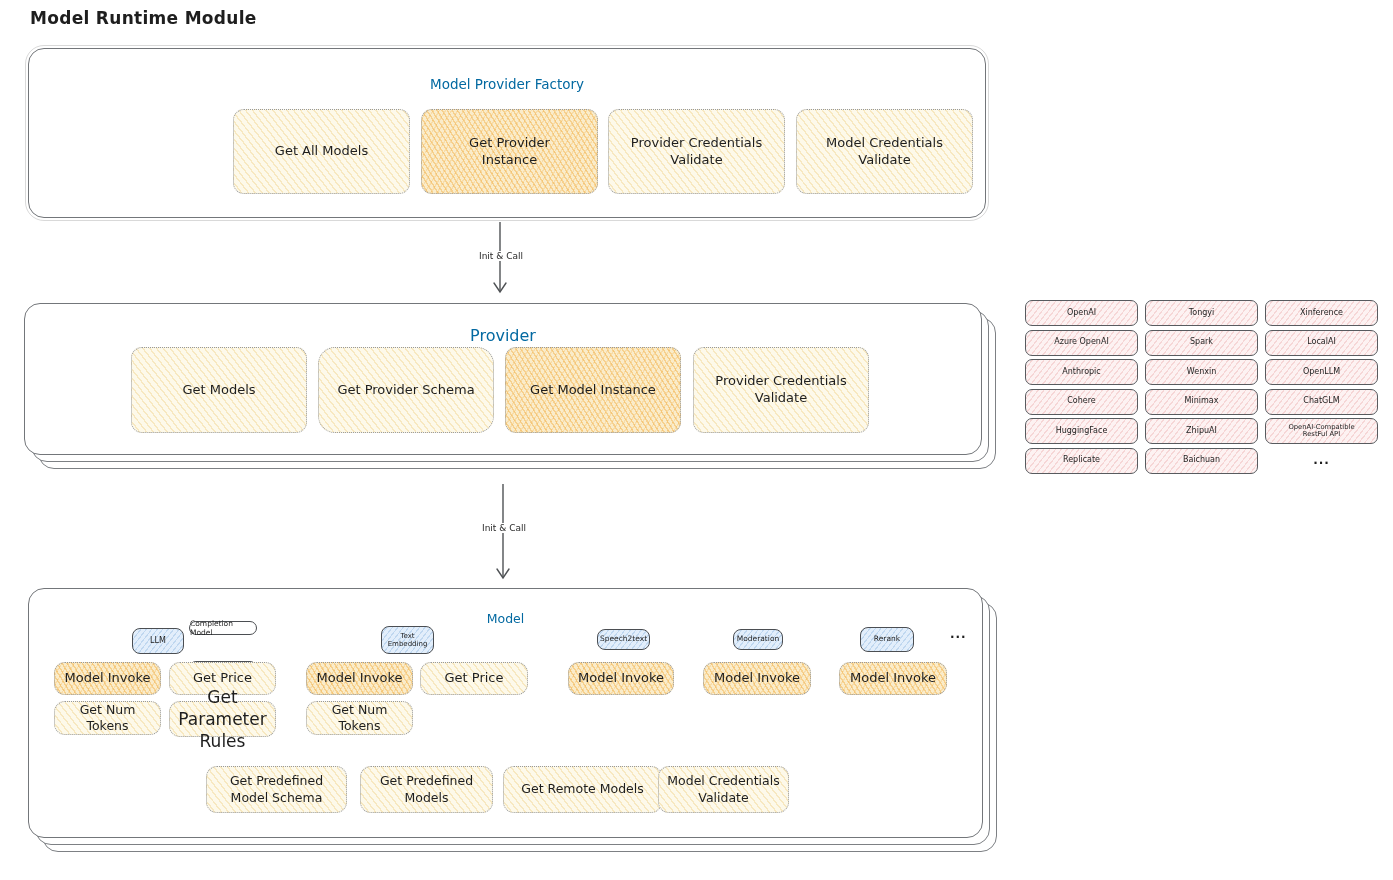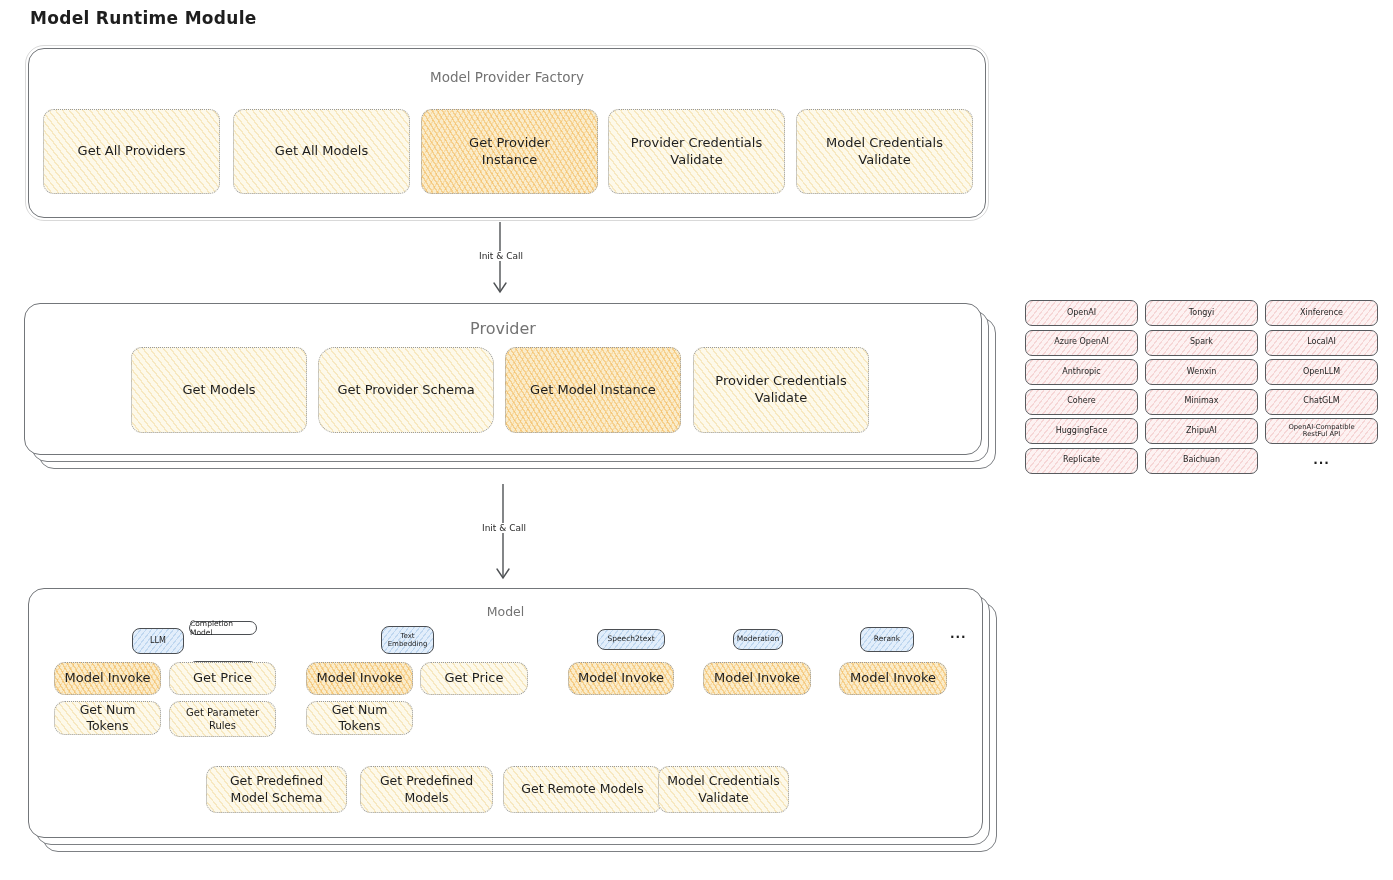--- a/index.html
+++ b/index.html
@@ -5,21 +5,21 @@
   html,body{margin:0;padding:0;background:#ffffff;}
   #canvas{
     position:relative;width:1393px;height:880px;background:#ffffff;overflow:hidden;
     font-family:"DejaVu Sans","Liberation Sans",sans-serif;color:#1e1e1e;
   }
   .page-title{position:absolute;left:30px;top:8px;font-size:17px;font-weight:700;letter-spacing:.3px;}
   
   .container{position:absolute;background:#fff;border:1.4px solid #73767a;border-radius:16px;box-sizing:border-box;}
   .container.rough{outline:1px solid rgba(130,130,130,0.30);outline-offset:2px;}
   .stackLayer{position:absolute;background:#fff;border:1.35px solid #7d8084;border-radius:16px;box-sizing:border-box;}
-  .ctitle{position:absolute;left:0;width:100%;text-align:center;font-size:13px;color:#737373;}
+  .ctitle{position:absolute;left:0;width:100%;text-align:center;font-size:13px;color:#0369a1;margin-top:7px;}
   
   .ybox{
     position:absolute;box-sizing:border-box;
     border:1.5px dotted #97999c;border-radius:11px;
     background-color:#fdf9ea;
     background-image:repeating-linear-gradient(52deg, rgba(233,192,96,0.30) 0 1.4px, transparent 1.4px 5.4px);
     display:flex;align-items:center;justify-content:center;text-align:center;
     font-size:13px;line-height:1.3;padding:2px;
   }
   .ybox.hl{
@@ -63,23 +63,20 @@
 </style>
 </head>
 <body>
 
 <div id="canvas">
 
   <div class="page-title">Model Runtime Module</div>
 
   <div class="container rough" style="left:28px;top:48px;width:958px;height:170px;">
     <div class="ctitle" style="top:20px;font-size:13.5px;">Model Provider Factory</div>
-    <div class="ybox" style="left:14px;top:60px;width:177px;height:85px;">
-      <span>Get All Providers</span>
-    </div>
     <div class="ybox" style="left:204px;top:60px;width:177px;height:85px;">
       <span>Get All Models</span>
     </div>
     <div class="ybox hl" style="left:392px;top:60px;width:177px;height:85px;">
       <span style="max-width:110px;">Get Provider Instance</span>
     </div>
     <div class="ybox" style="left:579px;top:60px;width:177px;height:85px;">
       <span style="max-width:150px;">Provider Credentials Validate</span>
     </div>
     <div class="ybox" style="left:767px;top:60px;width:177px;height:85px;">
@@ -140,21 +137,21 @@
 
   <div class="stackLayer" style="left:42px;top:602px;width:955px;height:250px;"></div>
   <div class="stackLayer" style="left:35px;top:595px;width:955px;height:250px;"></div>
   <div class="container" style="left:28px;top:588px;width:955px;height:250px;">
     <div class="ctitle" style="top:15px;font-size:12.5px;">Model</div>
 
     <div class="btab" style="left:103px;top:39px;width:52px;height:26px;">LLM</div>
     <div class="wbadge" style="left:160px;top:32px;width:68px;height:14px;">Completion Model</div>
     <div class="wbadge" style="left:160px;top:48px;width:68px;height:14px;margin-top:24px;">Chat Model</div>
     <div class="btab" style="left:352px;top:37px;width:53px;height:28px;font-size:7px;">Text Embedding</div>
-    <div class="btab" style="left:568px;top:40px;width:68px;height:21px;font-size:7.5px;">Speech2text</div>
+    <div class="btab" style="left:568px;top:40px;width:53px;height:21px;font-size:7.5px;">Speech2text</div>
     <div class="btab" style="left:704px;top:40px;width:50px;height:21px;font-size:7.5px;">Moderation</div>
     <div class="btab" style="left:831px;top:38px;width:54px;height:25px;font-size:7.5px;">Rerank</div>
     <div class="dots" style="left:921px;top:38px;">...</div>
 
     <div class="ybox hl" style="left:25px;top:73px;width:107px;height:33px;font-size:13px;">
       <span>Model Invoke</span>
     </div>
     <div class="ybox" style="left:140px;top:73px;width:107px;height:33px;font-size:13px;">
       <span>Get Price</span>
     </div>
@@ -170,21 +167,21 @@
     <div class="ybox hl" style="left:674px;top:73px;width:108px;height:33px;font-size:13px;">
       <span>Model Invoke</span>
     </div>
     <div class="ybox hl" style="left:810px;top:73px;width:108px;height:33px;font-size:13px;">
       <span>Model Invoke</span>
     </div>
 
     <div class="ybox" style="left:25px;top:112px;width:107px;height:34px;font-size:12.5px;">
       <span>Get Num Tokens</span>
     </div>
-    <div class="ybox" style="left:140px;top:112px;width:107px;height:36px;font-size:10px;">
+    <div class="ybox" style="left:140px;top:112px;width:107px;height:36px;font-size:17px;">
       <span style="max-width:90px;">Get Parameter Rules</span>
     </div>
     <div class="ybox" style="left:277px;top:112px;width:107px;height:34px;font-size:12.5px;">
       <span>Get Num Tokens</span>
     </div>
 
     <div class="ybox" style="left:177px;top:177px;width:141px;height:47px;font-size:12.5px;">
       <span style="max-width:132px;">Get Predefined Model Schema</span>
     </div>
     <div class="ybox" style="left:331px;top:177px;width:133px;height:47px;font-size:12.5px;">

